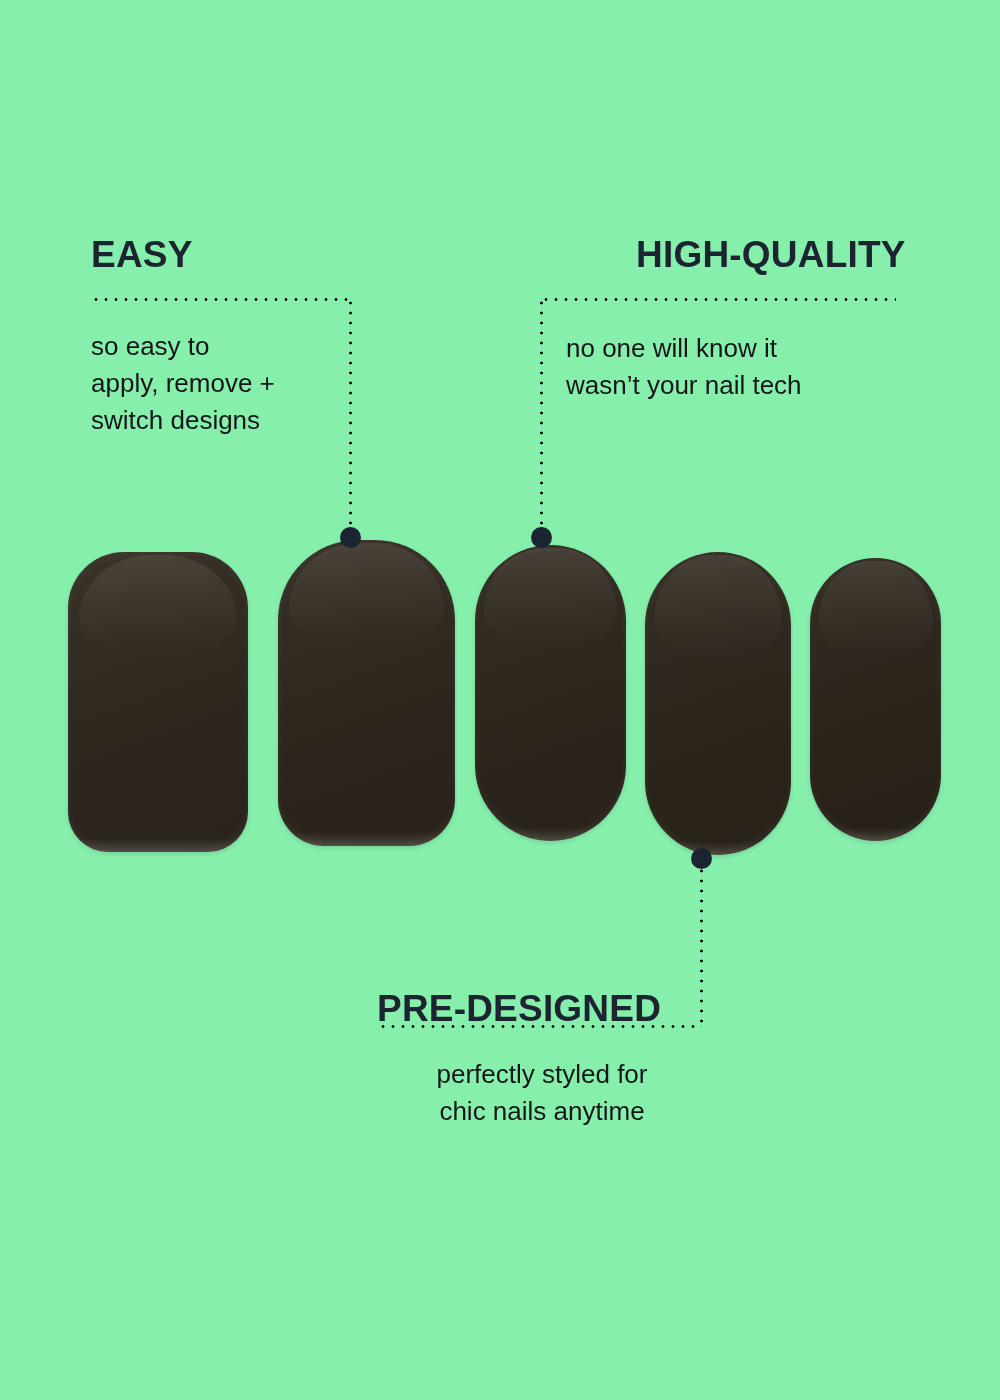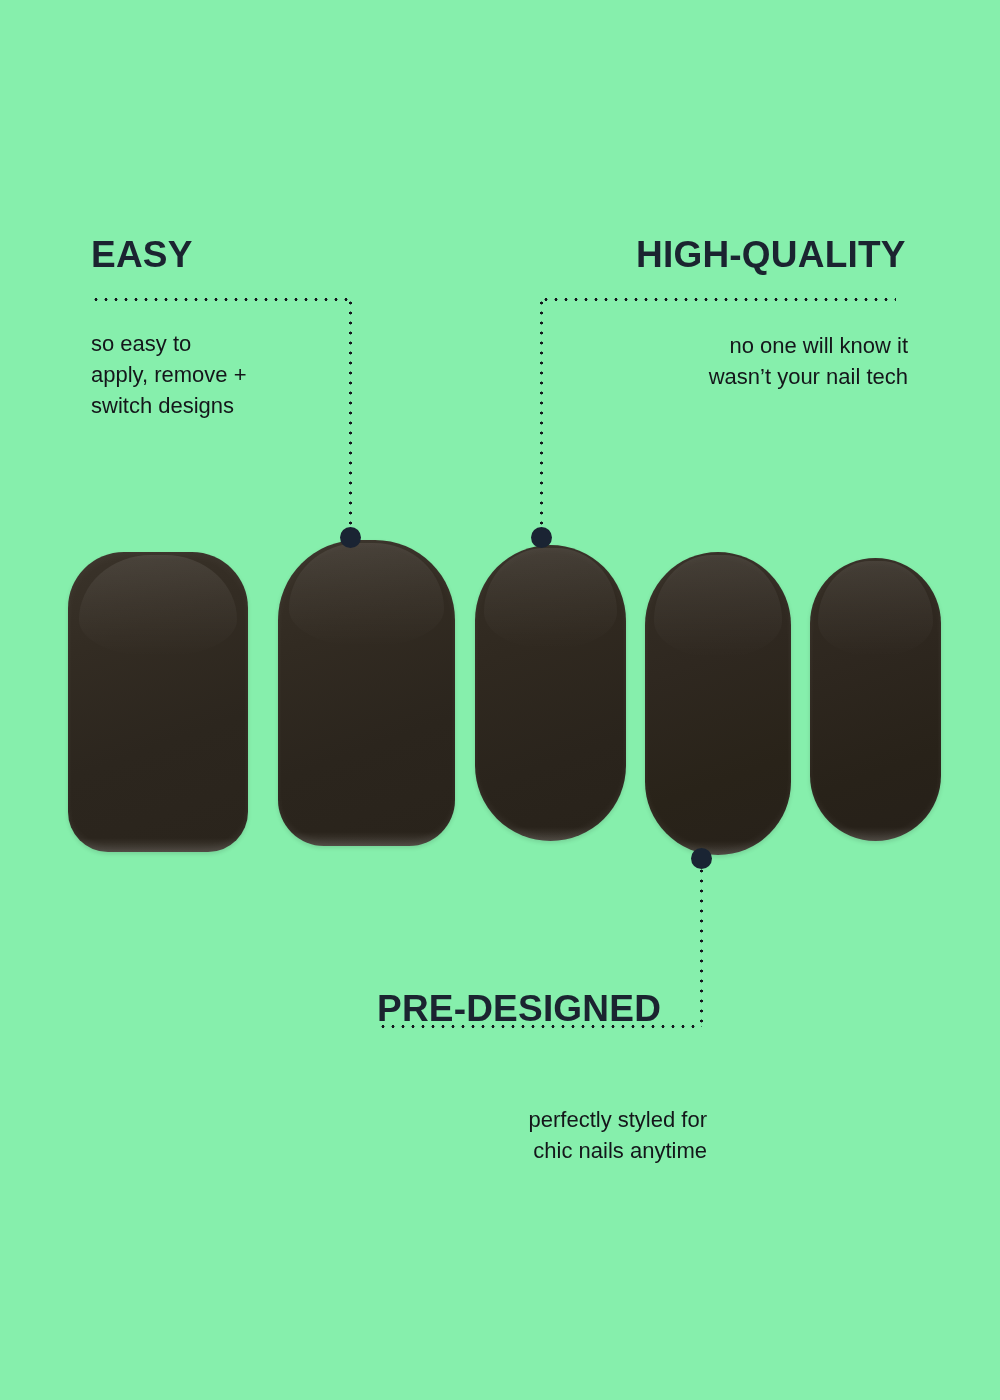--- a/index.html
+++ b/index.html
@@ -85,21 +85,21 @@
     color: #1b2430;
     font-weight: 700;
     font-size: 37px;
     letter-spacing: 0.2px;
     white-space: nowrap;
   }
   .callout-body {
     position: absolute;
     color: #14161a;
     font-weight: 400;
-    font-size: 22px;
+    font-size: 26px;
     line-height: 1.42;
     white-space: pre-line;
   }
 
   
   .dot-h {
     position: absolute;
     height: 3px;
     background-image: radial-gradient(circle, #13171d 1.4px, rgba(0,0,0,0) 1.6px);
     background-size: 10px 3px;
@@ -157,28 +157,28 @@
 switch designs</div>
   </div>
 
   <div>
     <div class="callout-title" style="left:636px; top:234px;">HIGH-QUALITY</div>
 
     <div class="dot-h" style="left:541px; top:298px; width:355px;"></div>
     <div class="dot-v" style="left:540px; top:298px; height:240px;"></div>
     <div class="end-dot" style="left:531px; top:527px;"></div>
 
-    <div class="callout-body" style="left:578px; top:330px; width:330px; text-align:right;">no one will know it
+    <div class="callout-body" style="left:566px; top:330px; width:330px; text-align:left;">no one will know it
 wasn’t your nail tech</div>
   </div>
 
   <div>
     <div class="end-dot" style="left:691px; top:848px;"></div>
     <div class="dot-v" style="left:700px; top:866px; height:162px;"></div>
     <div class="dot-h" style="left:378px; top:1025px; width:324px;"></div>
 
     <div class="callout-title" style="left:377px; top:988px;">PRE-DESIGNED</div>
 
-    <div class="callout-body" style="left:377px; top:1104px; width:330px; text-align:right;">perfectly styled for
+    <div class="callout-body" style="left:377px; top:1056px; width:330px; text-align:center;">perfectly styled for
 chic nails anytime</div>
   </div>
 
 </div>
 
 </body></html>

